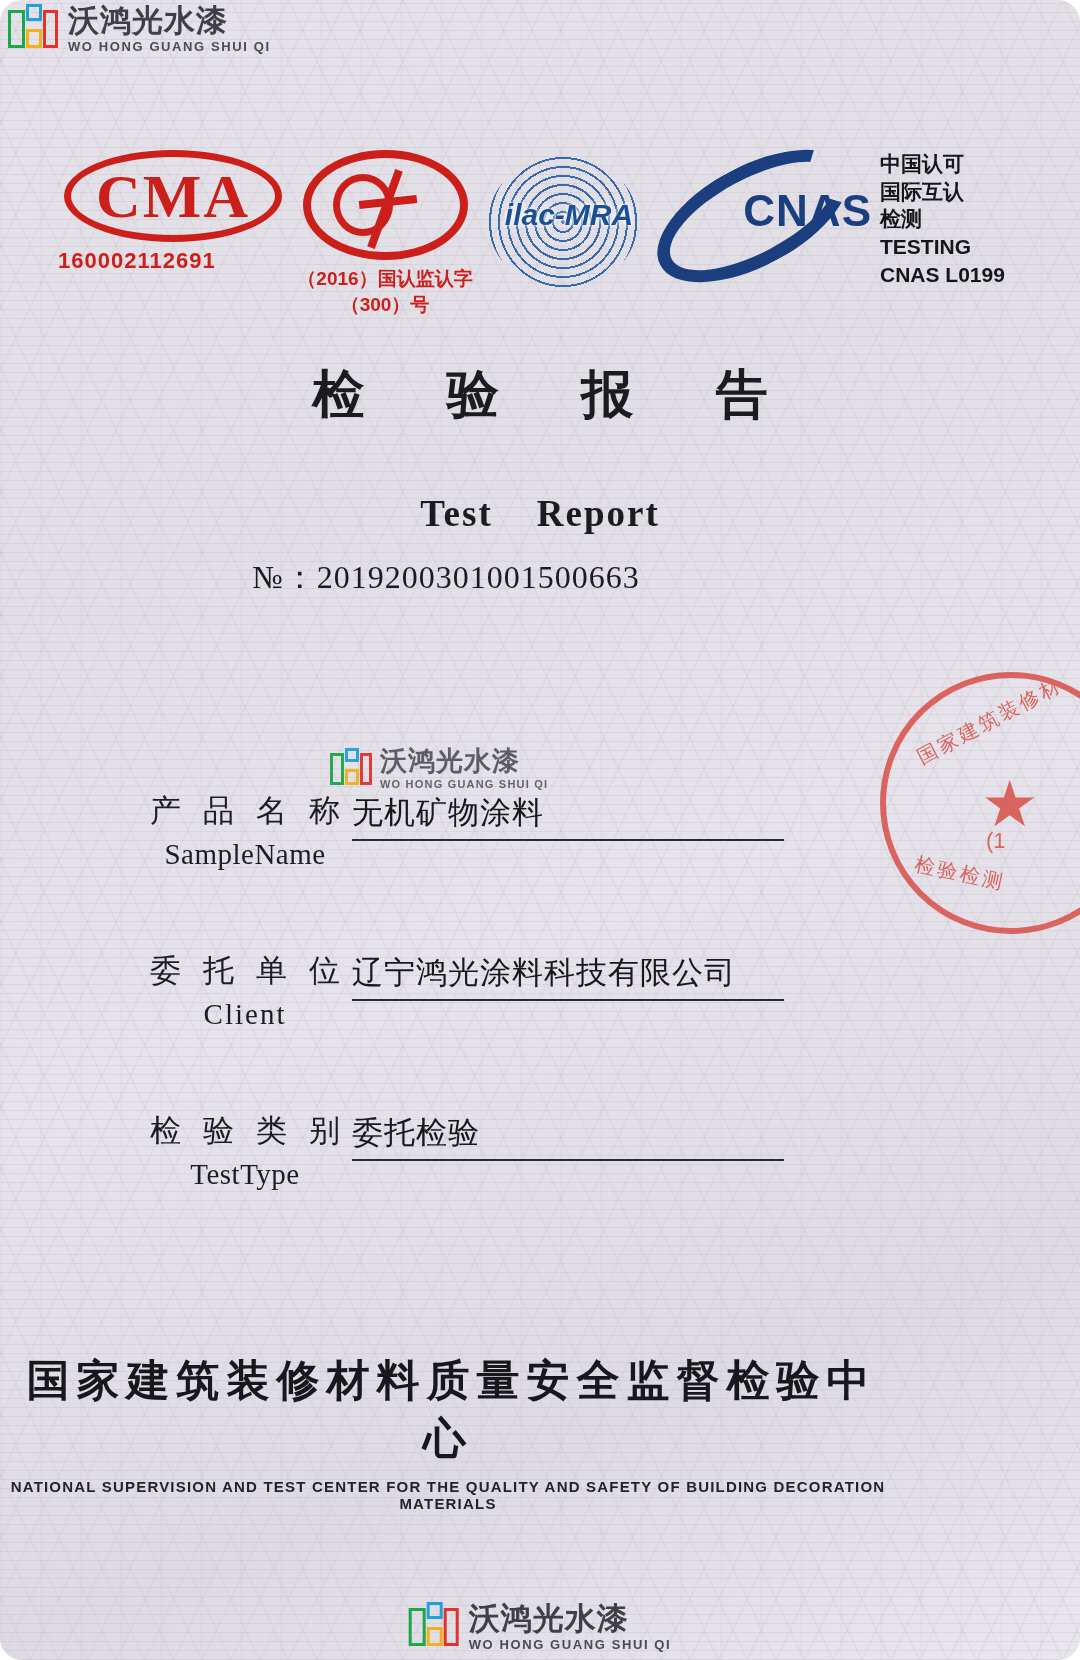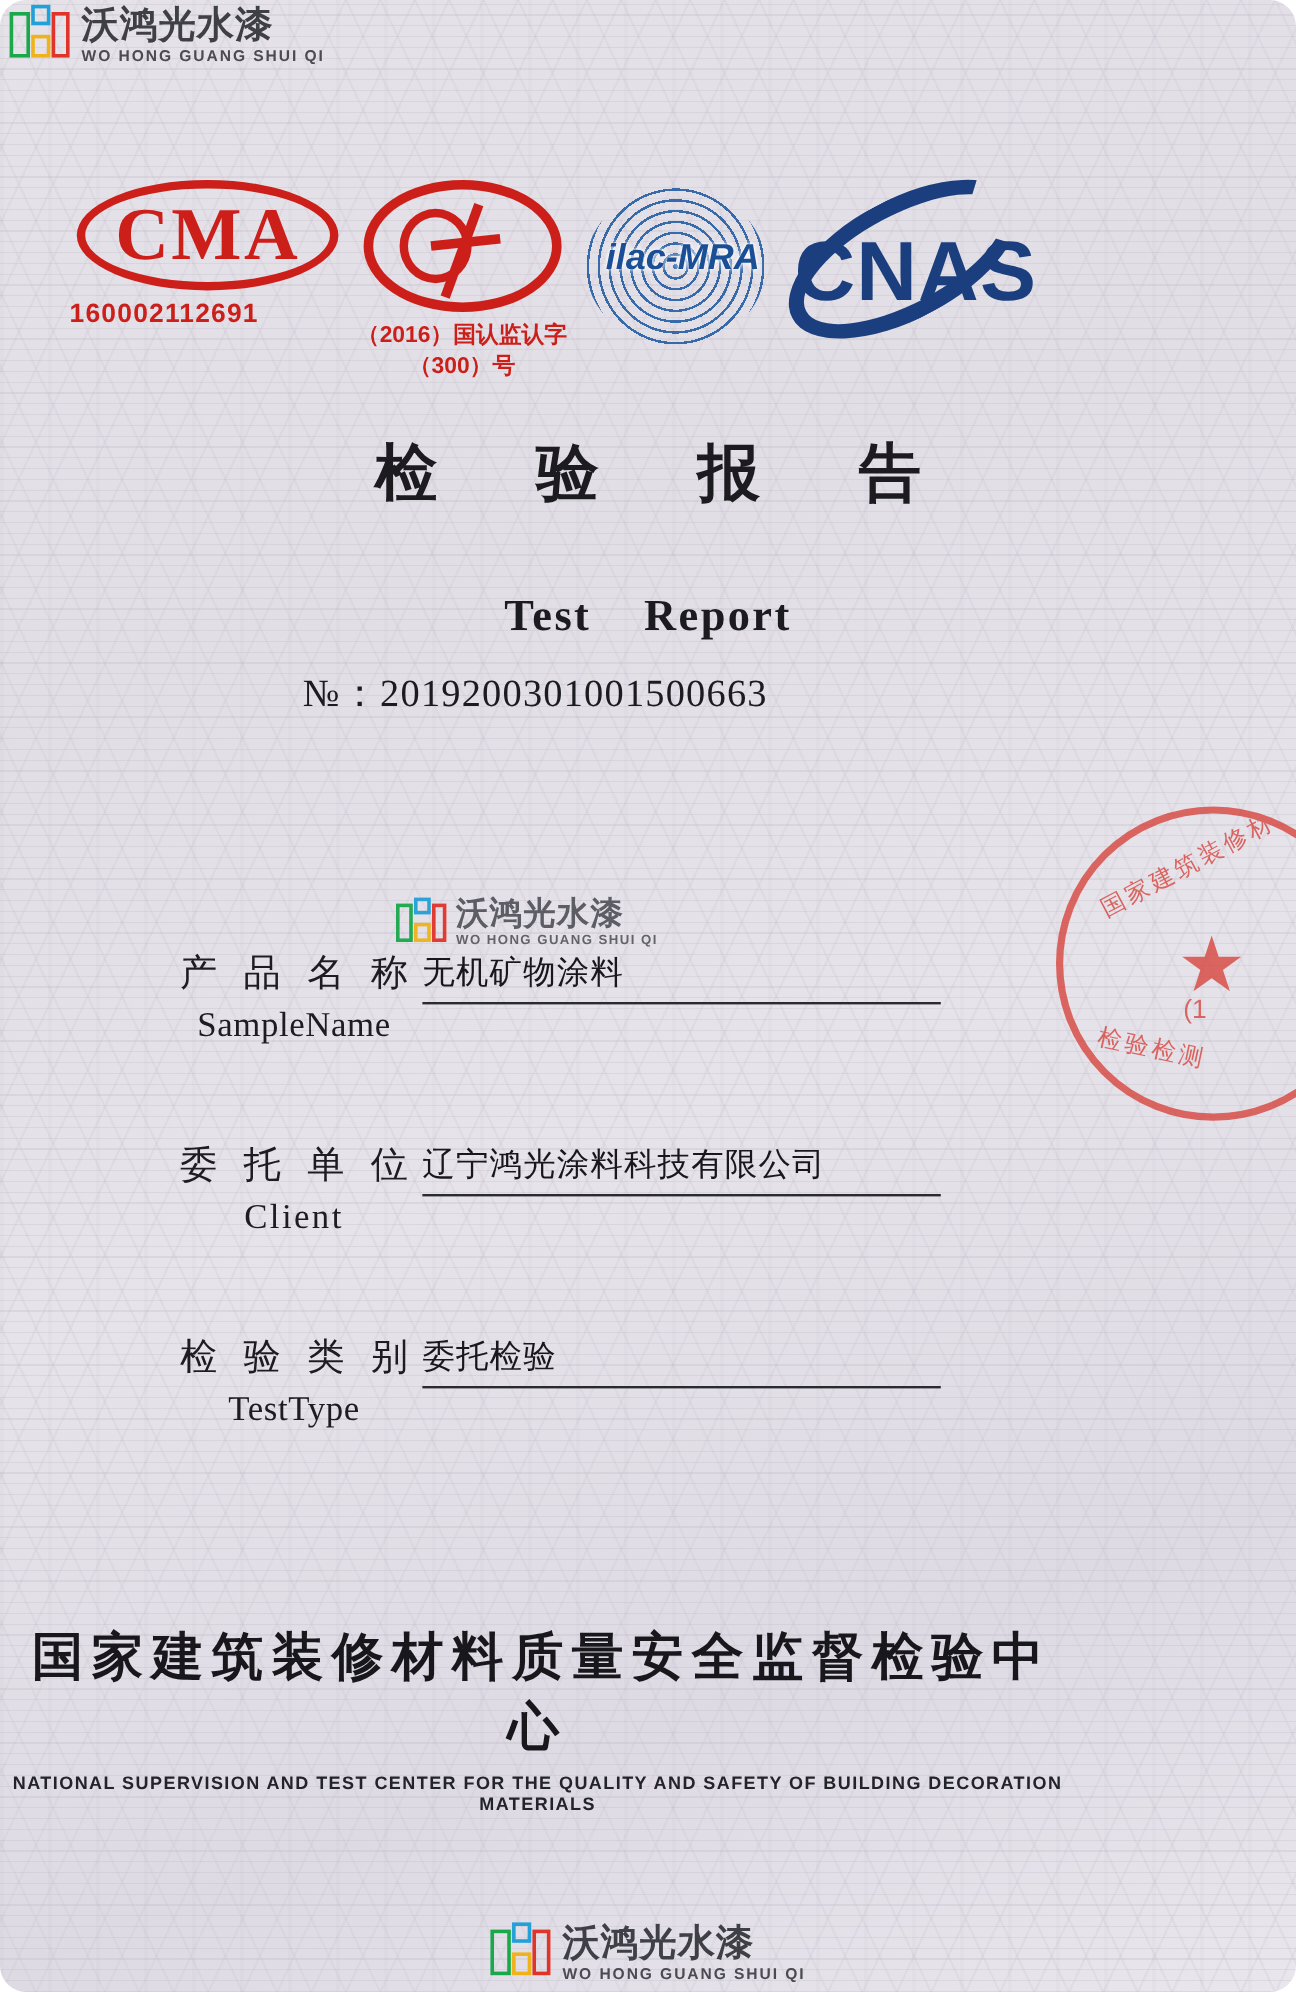--- a/index.html
+++ b/index.html
@@ -260,23 +260,24 @@
     transform: rotate(-28deg);
     box-sizing: border-box;
   }
   .cnas-word {
     position: absolute;
     left: 14px;
     top: 28px;
     width: 210px;
     font-family: "Liberation Sans", sans-serif;
     font-weight: bold;
-    font-size: 70px;
+    font-size: 44px;
     color: #1b3f7e;
     letter-spacing: 1px;
+    text-align: right;
   }
   .cnas-side {
     position: absolute;
     left: 880px;
     top: 10px;
     font-family: "Liberation Sans", sans-serif;
     font-weight: bold;
     font-size: 21px;
     color: #15151a;
     line-height: 1.32;
@@ -361,21 +362,21 @@
   }
   .label-en.center { justify-content: center; letter-spacing: 2px; }
   .field-value {
     position: absolute;
     left: 352px;
     top: 2px;
     width: 432px;
     border-bottom: 2px solid #2a2a31;
     padding-bottom: 5px;
     font-family: "Liberation Sans", sans-serif;
-    font-size: 27px;
+    font-size: 31px;
     color: #17171c;
     letter-spacing: 1px;
     min-height: 38px;
   }
 
   
   .stamp {
     position: absolute;
     right: -62px;
     top: 672px;
@@ -469,20 +470,27 @@
     <div class="ilac">
       <div class="ilac-circle"></div>
       <div class="ilac-text">ilac-MRA</div>
     </div>
 
     <div class="cnas">
       <div class="cnas-swoosh"></div>
       <div class="cnas-word">CNAS</div>
     </div>
 
+    <div class="cnas-side">
+      <div>中国认可</div>
+      <div>国际互认</div>
+      <div>检测</div>
+      <div>TESTING</div>
+      <div>CNAS L0199</div>
+    </div>
   </div>
 
   <div class="title-cn">检 验 报 告</div>
   <div class="title-en">
     <span>Test</span><span class="gap"></span><span>Report</span>
   </div>
   <div class="report-no">
     <span>№：</span><span>2019200301001500663</span>
   </div>
 

